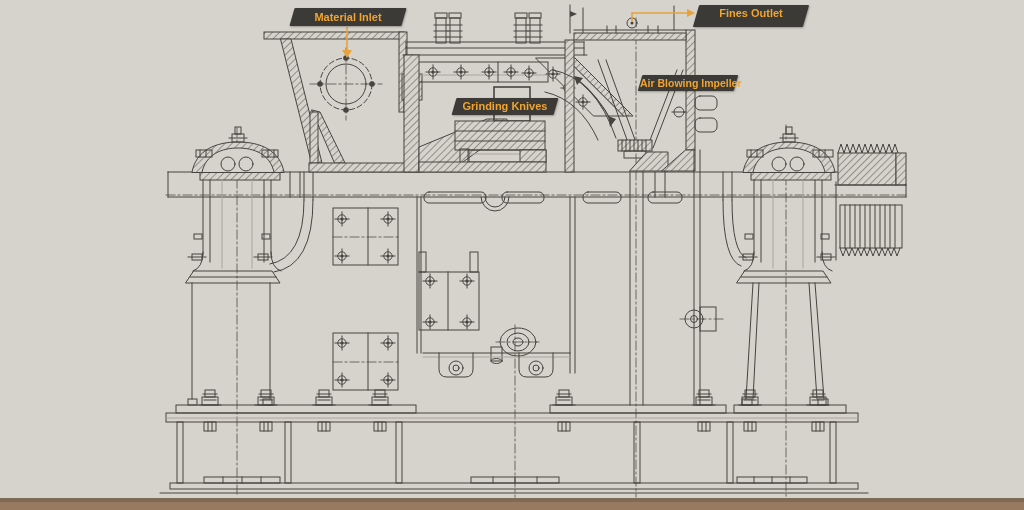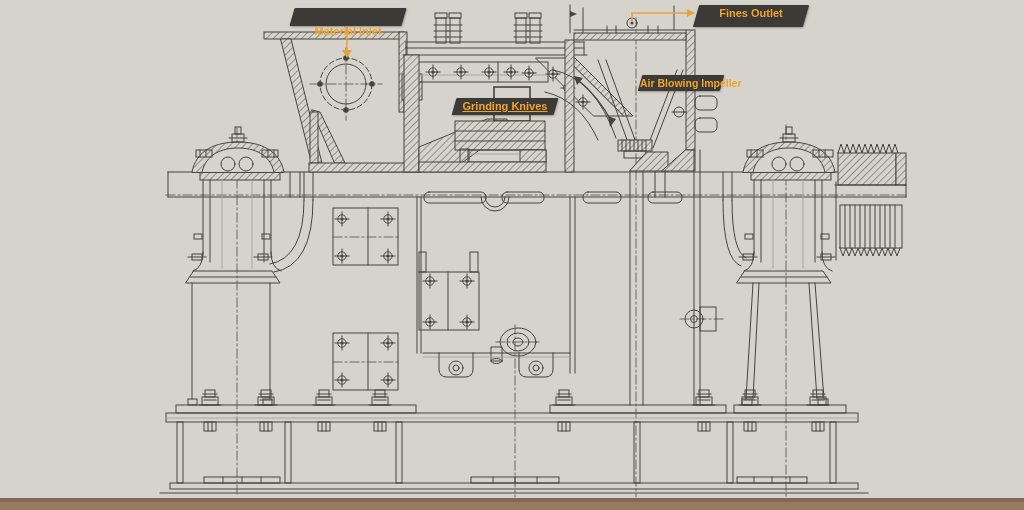--- a/index.html
+++ b/index.html
@@ -6,27 +6,27 @@
   body{width:1024px;height:510px;position:relative;overflow:hidden;
        background:#d6d3cc;font-family:"Liberation Sans",sans-serif;}
   #stage{position:absolute;inset:0;width:1024px;height:510px;}
   svg{position:absolute;left:0;top:0;}
   .badge{position:absolute;z-index:5;}
   .badge .bg{position:absolute;inset:0;background:#3b3a37;transform:skewX(-16deg);
              box-shadow:1px 1px 2px rgba(40,35,25,.35);border-radius:1px;}
   .badge .label{position:relative;display:block;text-align:center;
                 color:#f1a42e;font-weight:bold;font-size:11px;white-space:nowrap;}
   .b-material{left:292px;top:8px;width:112px;height:18px;}
-  .b-material .label{line-height:18px;margin-top:14px;}
+  .b-material .label{line-height:18px;}
   .b-fines{left:696px;top:5px;width:110px;height:22px;}
   .b-fines .label{line-height:17px;}
-  .b-air{left:640px;top:75px;width:82px;height:16px;}
+  .b-air{left:640px;top:75px;width:96px;height:16px;}
   .b-air .label{line-height:16px;font-size:10.5px;}
   .b-grind{left:454px;top:98px;width:102px;height:17px;}
-  .b-grind .label{line-height:17px;text-decoration:underline;}
+  .b-grind .label{line-height:17px;}
   .ground-top{position:absolute;left:0;top:498px;width:1024px;height:4px;background:#7d6b57;}
   .ground-bottom{position:absolute;left:0;top:502px;width:1024px;height:8px;background:#987a60;}
 </style>
 </head>
 <body>
 
 <div id="stage">
 
   <svg width="1024" height="510" viewBox="0 0 1024 510">
     <defs>

